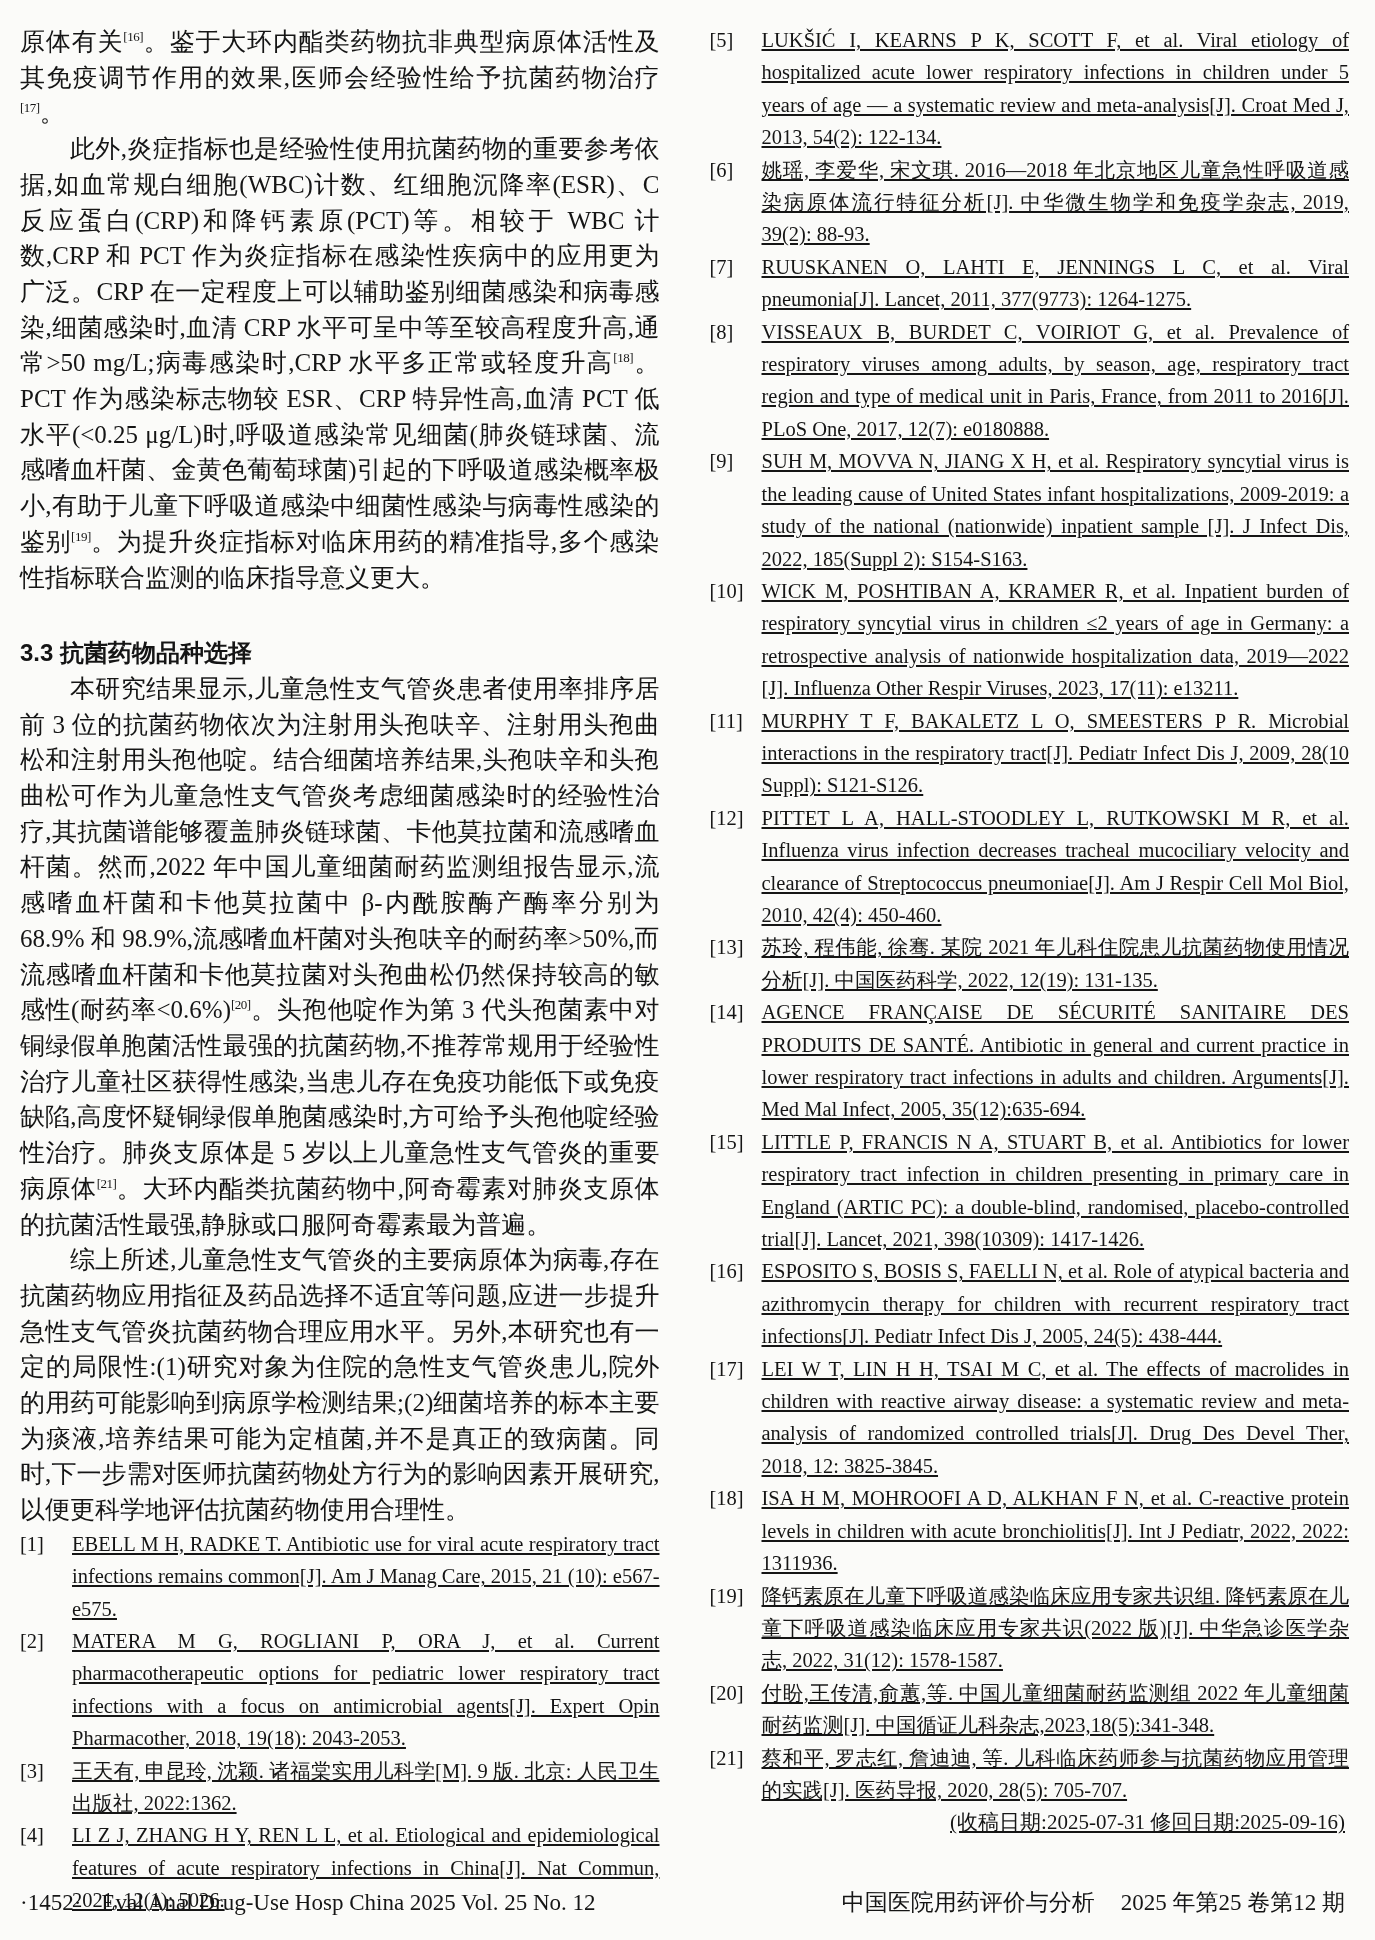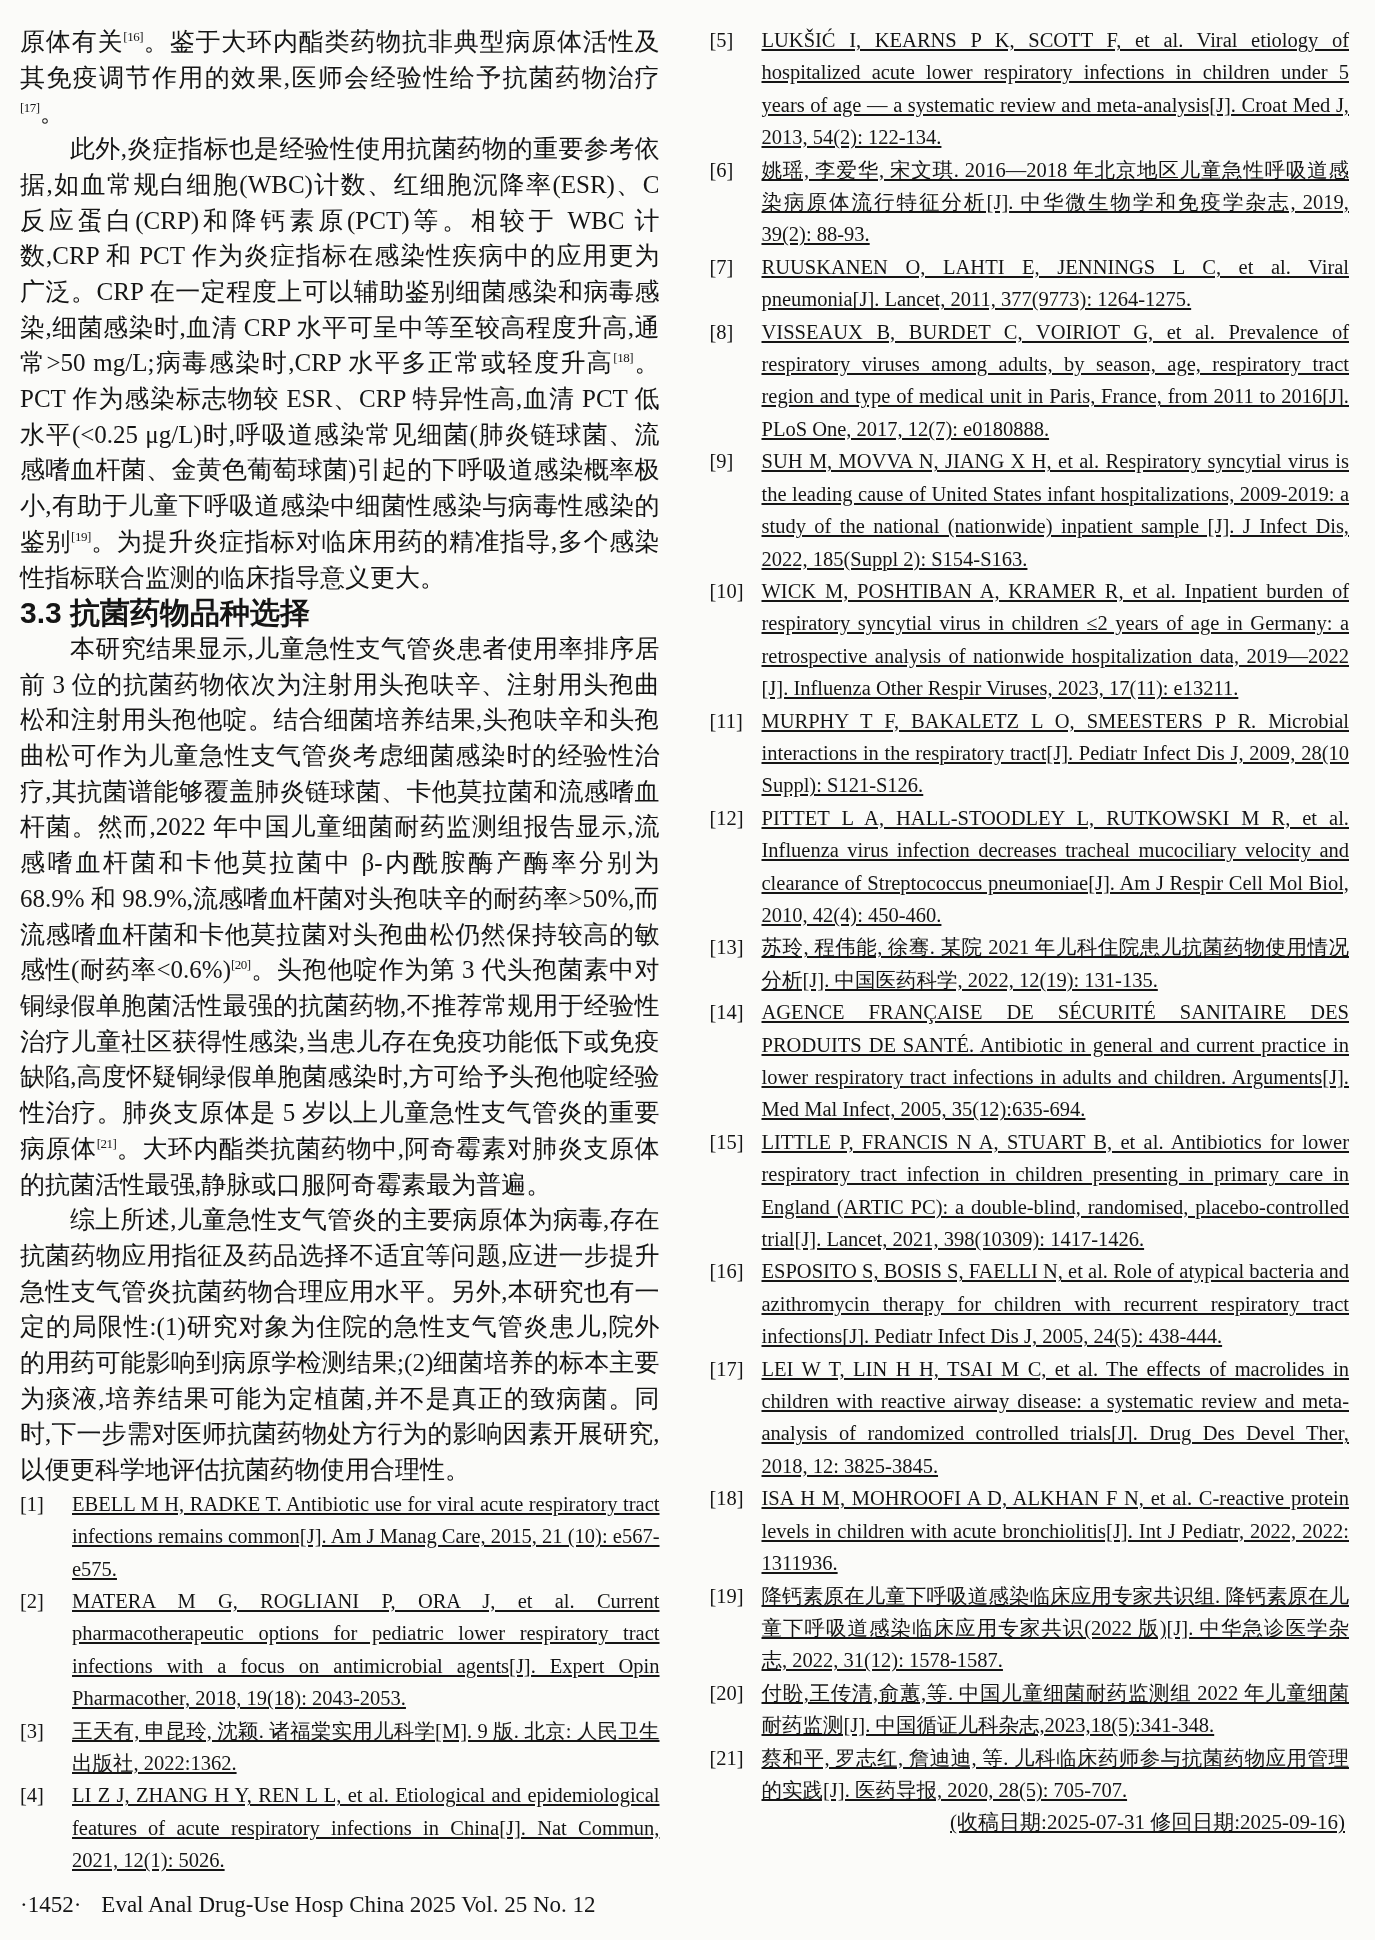--- a/index.html
+++ b/index.html
@@ -30,22 +30,23 @@
     font-size:13px;
     line-height:0;
     vertical-align:super;
     letter-spacing:-0.5px;
   }
 
   
   .sec-heading {
     font-family:"Liberation Sans","DejaVu Sans",sans-serif;
     font-weight:bold;
-    font-size:30px;
+    font-size:24px;
     line-height:35.7px;
+    margin-top:40px;
   }
   .refs-heading {
     font-family:"Liberation Sans","DejaVu Sans",sans-serif;
     font-weight:bold;
     font-size:29px;
     line-height:40px;
     padding:3px 0 4px 0;
   }
 
   
@@ -184,13 +185,17 @@
     <div class="dates-line">(收稿日期:2025-07-31   修回日期:2025-09-16)</div>
   </div>
 
 </div>
 
 <div class="footer">
   <div class="footer-left">
     <span>·1452·</span>
     <span>Eval Anal Drug-Use Hosp China 2025 Vol. 25 No. 12</span>
   </div>
+  <div class="footer-right">
+    <span>中国医院用药评价与分析</span>
+    <span>2025 年第25 卷第12 期</span>
+  </div>
 </div>
 
 </body></html>

